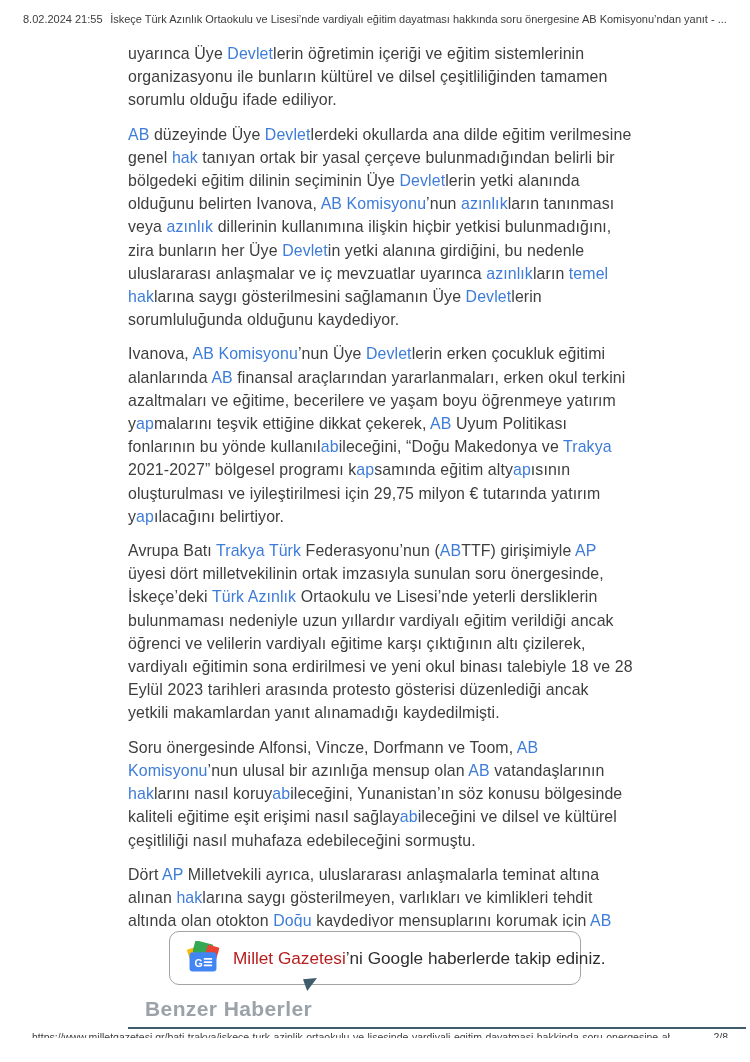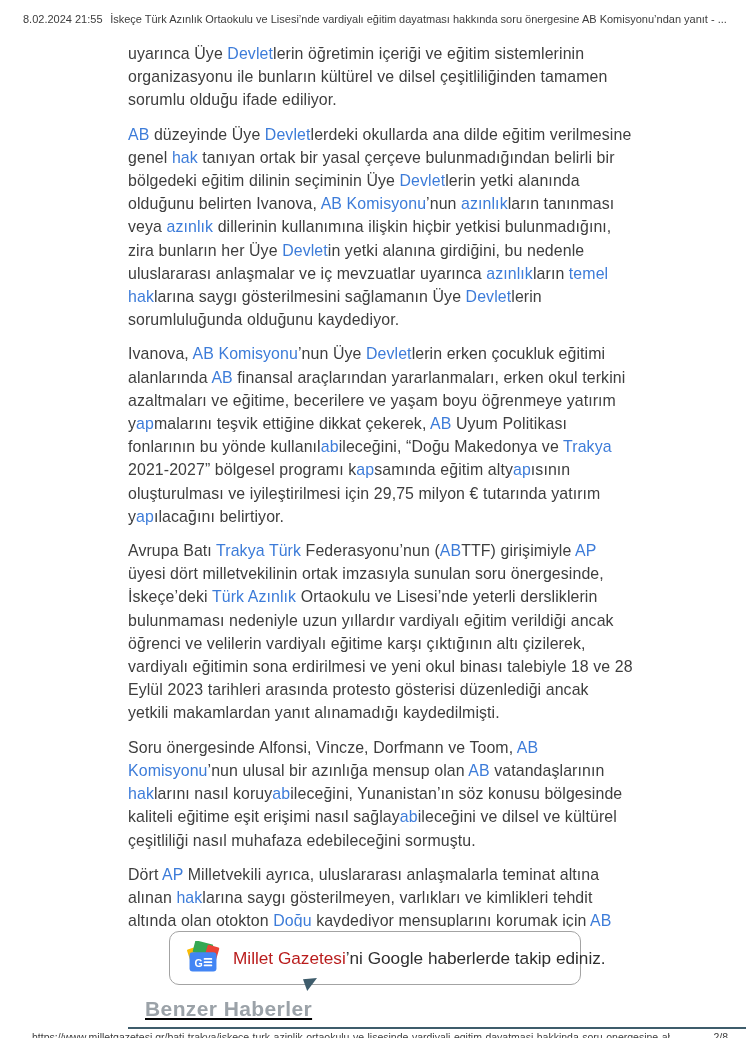--- a/index.html
+++ b/index.html
@@ -38,21 +38,21 @@
   .banner-icon { flex:0 0 auto; width:34px; height:34px; }
   .banner-text { font-size:17.2px; color:#2e2e2e; white-space:nowrap; }
   .banner-brand { font-weight:normal; color:#b91c1c; }
   
   .cursor-arrow {
     position:absolute; left:303px; top:978px; width:14px; height:13px;
     background:var(--divider);
     clip-path:polygon(0 10%, 100% 0, 30% 100%);
   }
   
-  .related { position:absolute; left:128px; top:997px; width:618px;text-decoration:underline; }
+  .related { position:absolute; left:128px; top:997px; width:618px; }
   .related-heading {
     margin:0 0 0 17px; font-size:21px; font-weight:bold;
     color:var(--heading-gray); letter-spacing:0.4px;
   }
   .related-divider { margin-top:6px; height:2px; background:var(--divider); }
   
   .footer-url {
     position:absolute; left:32px; top:1031px; right:80px;
     font-size:10.5px; color:#3c3c3c; white-space:nowrap; overflow:hidden;
   }

